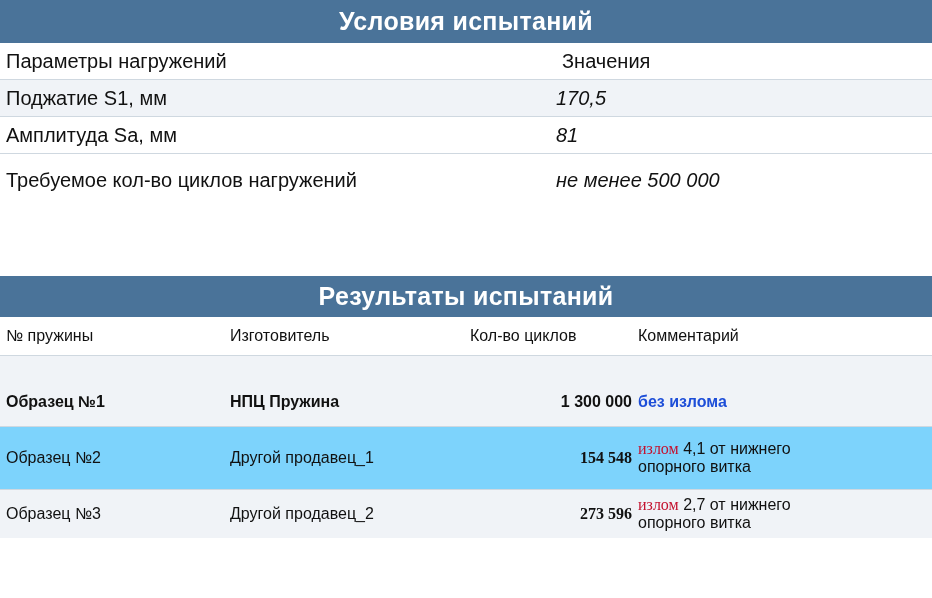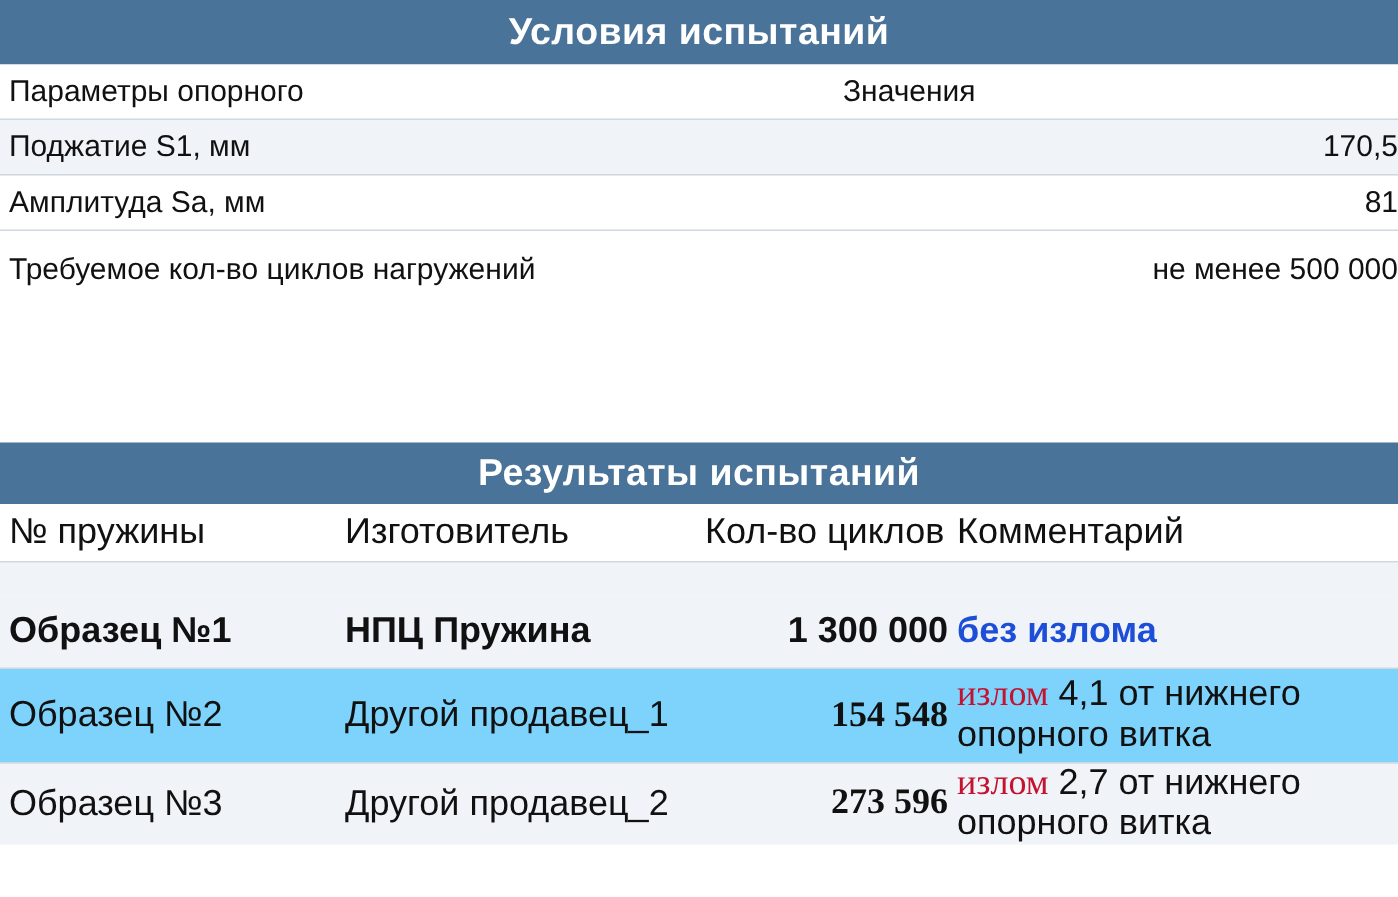--- a/index.html
+++ b/index.html
@@ -60,53 +60,54 @@
     font-size: 20px;
     color: #111111;
     border-bottom: 1px solid #cfd8e0;
     padding: 0 0 0 6px;
     height: 36px;
   }
   .cond tr.hdr td {
     height: 36px;
   }
   .cond td.val {
-    text-align: right;
-    padding: 0;
+    text-align: left;
+    padding: 0;
+    font-style: italic;
   }
   .cond tr.alt td {
     background: #f0f3f7;
   }
   .cond tr.plain td {
     background: #ffffff;
   }
   .cond tr.last td {
     height: 52px;
     border-bottom: none;
     margin-top: 20px;
   }
 
   
   .res {
     position: absolute;
-    top: 295px;
+    top: 276px;
     left: 0;
     width: 932px;
   }
   .res .title-bar {
     height: 41px;
     line-height: 41px;
   }
   .res table {
     width: 932px;
     border-collapse: collapse;
     table-layout: fixed;
   }
   .res td {
-    font-size: 24px;
+    font-size: 16px;
     color: #111111;
     border-bottom: 1px solid #cfd8e0;
     padding: 0 0 0 6px;
     height: 34px;
     margin-left: 46px;
   }
   .res tr.hdr td {
     background: #ffffff;
     height: 38px;
     border-bottom: 1px solid #cfd8e0;
@@ -150,21 +151,21 @@
 
   <section class="cond">
     <div class="title-bar">Условия испытаний</div>
     <table class="tbl">
       <colgroup>
           <col style="width:556px">
           <col style="width:376px">
         </colgroup>
       <tbody>
         <tr class="hdr plain">
-          <td>Параметры опорного</td>
+          <td>Параметры нагружений</td>
           <td>Значения</td>
         </tr>
         <tr class="alt">
           <td>Поджатие S1, мм</td>
           <td class="val">170,5</td>
         </tr>
         <tr class="plain">
           <td>Амплитуда Sa, мм</td>
           <td class="val">81</td>
         </tr>

